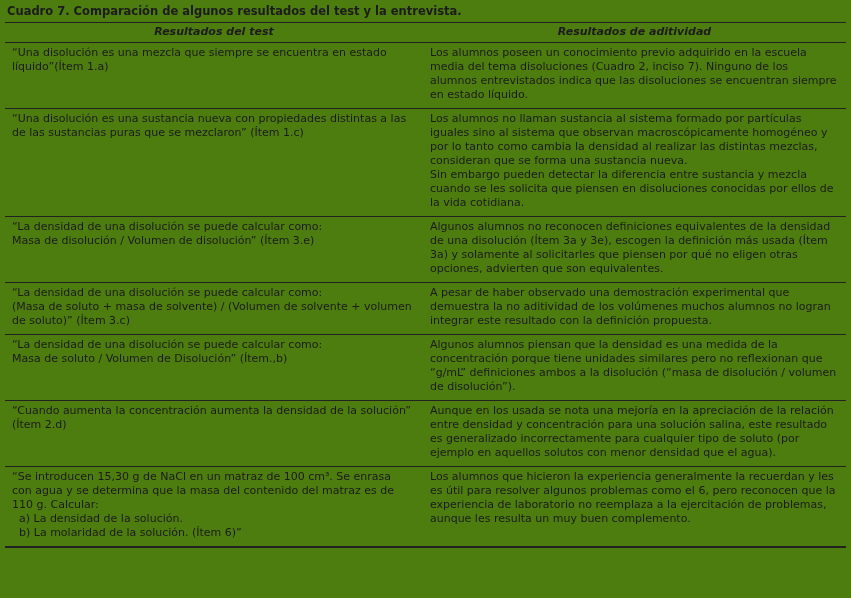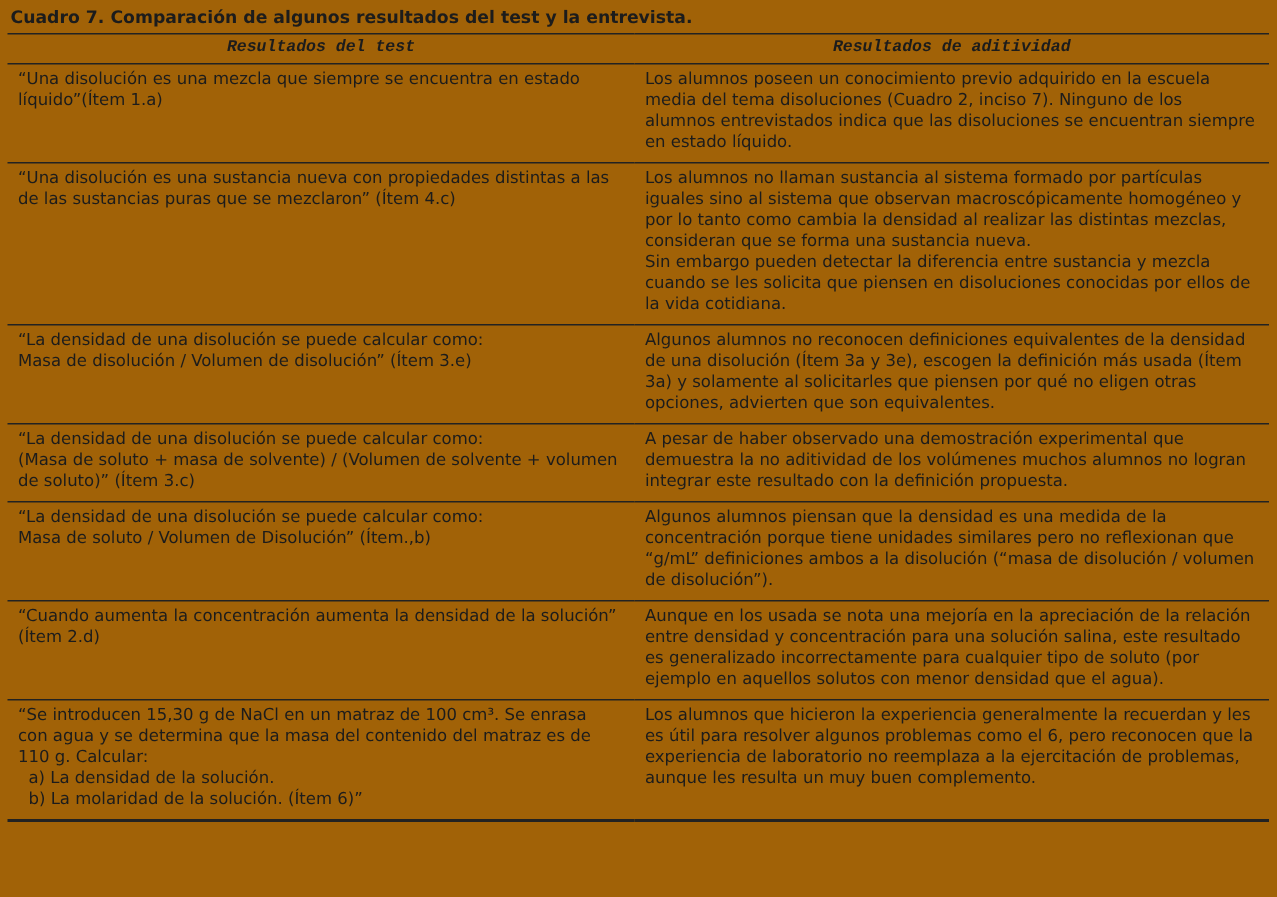--- a/index.html
+++ b/index.html
@@ -4,21 +4,21 @@
 <style>
   html, body {
     margin: 0;
     padding: 0;
     background: #ffffff;
   }
   .page {
     width: 851px;
     min-height: 598px;
     box-sizing: border-box;
-    background: #a16207;
+    background: #4d7c0f;
     color: #1c1c1c;
     font-family: "DejaVu Sans", sans-serif;
     padding: 3px 5px 4px 5px;
   }
   .caption {
     font-size: 11.5px;
     font-weight: bold;
     line-height: 15px;
     padding: 1px 2px 3px 2px;
   }
@@ -30,21 +30,20 @@
     border-bottom: 2px solid #222;
   }
   table.cmp th {
     font-size: 11px;
     font-weight: bold;
     font-style: italic;
     text-align: center;
     padding: 2px 4px 3px 4px;
     border-bottom: 1px solid #222;
     line-height: 14px;
-    font-family: Liberation Mono, monospace;
   }
   table.cmp td {
     vertical-align: top;
     font-size: 11px;
     line-height: 14px;
     padding: 3px 9px 6px 7px;
     border-top: 1px solid #222;
     white-space: pre-line;
     word-wrap: break-word;
   }
@@ -74,21 +73,21 @@
         <th>Resultados del test</th>
         <th>Resultados de aditividad</th>
       </tr>
     </thead>
     <tbody>
       <tr>
         <td class="cell-left">“Una disolución es una mezcla que siempre se encuentra en estado líquido”(Ítem 1.a)</td>
         <td class="cell-right">Los alumnos poseen un conocimiento previo adquirido en la escuela media del tema disoluciones (Cuadro 2, inciso 7). Ninguno de los alumnos entrevistados indica que las disoluciones se encuentran siempre en estado líquido.</td>
       </tr>
       <tr>
-        <td class="cell-left">“Una disolución es una sustancia nueva con propiedades distintas a las de las sustancias puras que se mezclaron” (Ítem 4.c)</td>
+        <td class="cell-left">“Una disolución es una sustancia nueva con propiedades distintas a las de las sustancias puras que se mezclaron” (Ítem 1.c)</td>
         <td class="cell-right">Los alumnos no llaman sustancia al sistema formado por partículas iguales sino al sistema que observan macroscópicamente homogéneo y por lo tanto como cambia la densidad al realizar las distintas mezclas, consideran que se forma una sustancia nueva.
 Sin embargo pueden detectar la diferencia entre sustancia y mezcla cuando se les solicita que piensen en disoluciones conocidas por ellos de la vida cotidiana.</td>
       </tr>
       <tr>
         <td class="cell-left">“La densidad de una disolución se puede calcular como:
 Masa de disolución / Volumen de disolución” (Ítem 3.e)</td>
         <td class="cell-right">Algunos alumnos no reconocen definiciones equivalentes de la densidad de una disolución (Ítem 3a y 3e), escogen la definición más usada (Ítem 3a) y solamente al solicitarles que piensen por qué no eligen otras opciones, advierten que son equivalentes.</td>
       </tr>
       <tr>
         <td class="cell-left">“La densidad de una disolución se puede calcular como:

